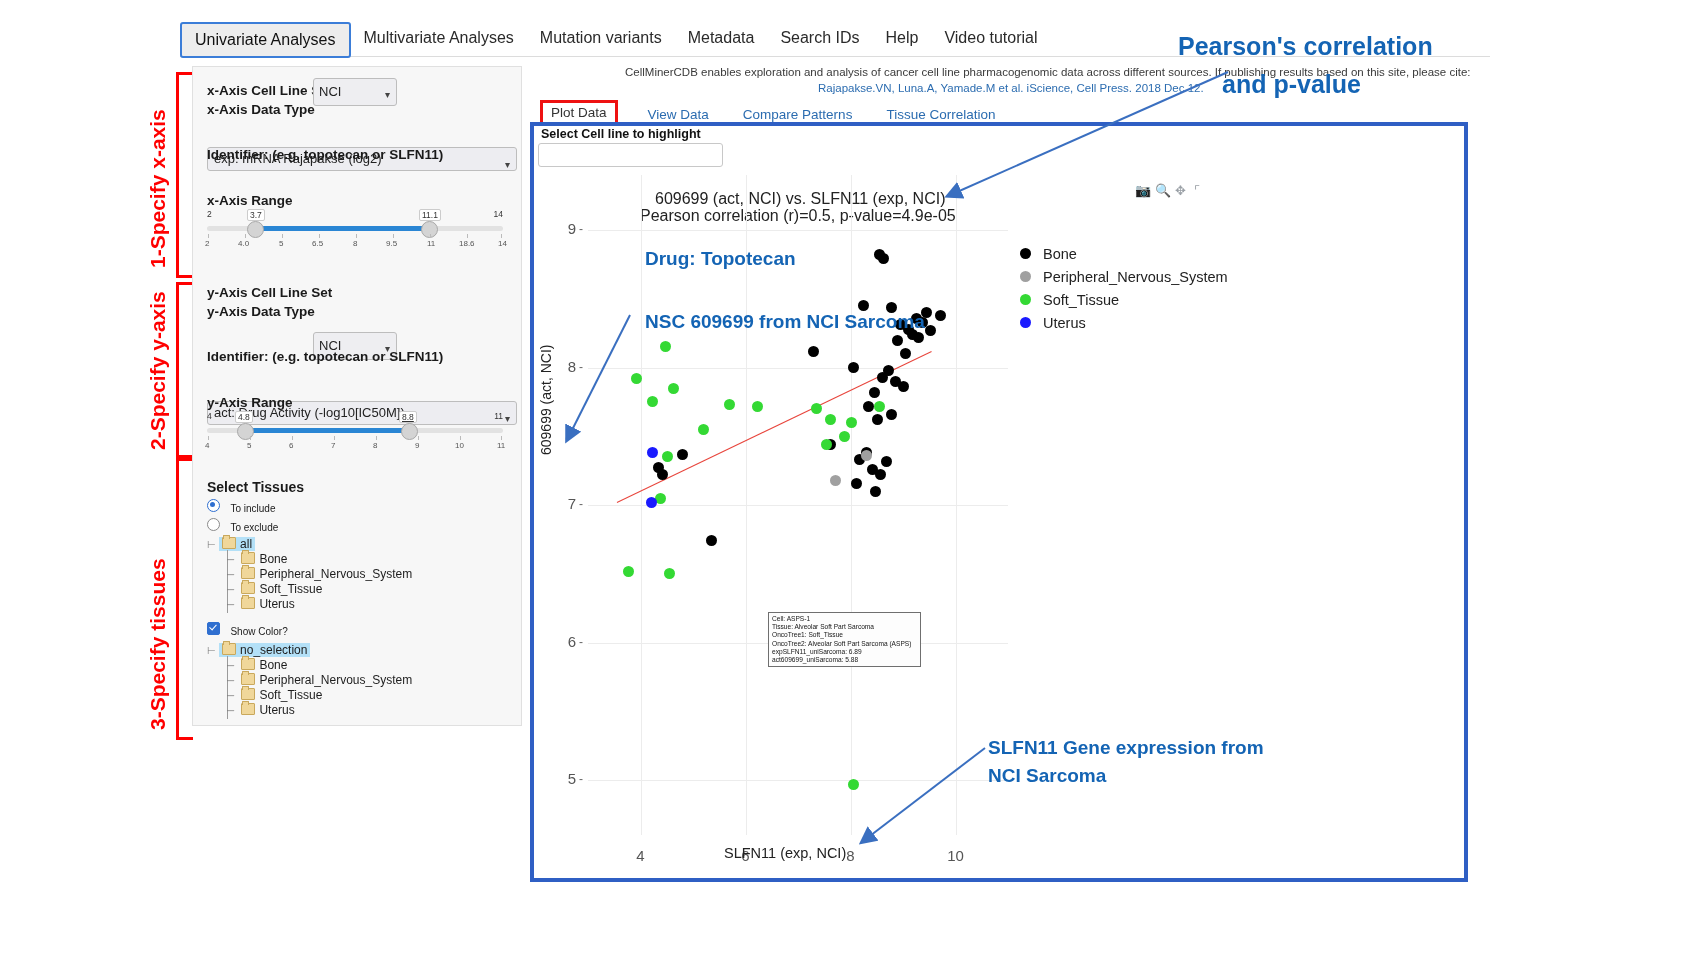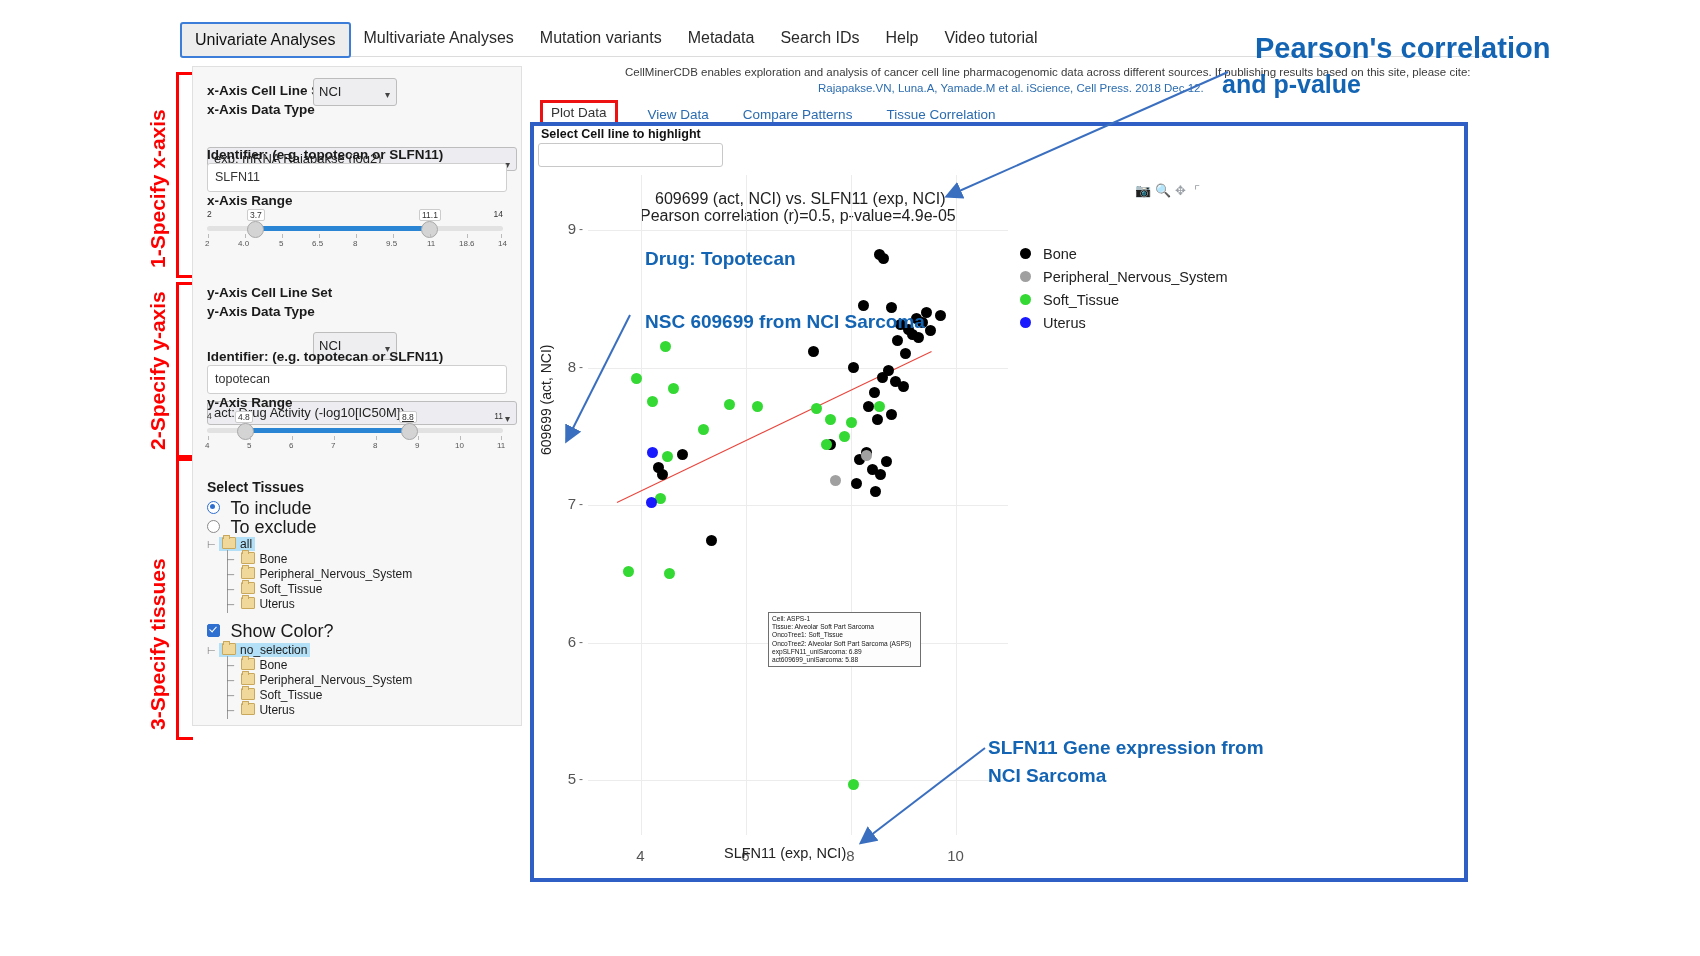--- a/index.html
+++ b/index.html
@@ -46,21 +46,21 @@
   
   .radio{width:11px;height:11px;border-radius:50%;border:1px solid #8a8a8a;background:#fff;
          display:inline-block;position:relative;}
   .radio.on{border:1px solid #2f6fd0;background:#fff;}
   .radio.on:after{content:"";position:absolute;left:2px;top:2px;width:5px;height:5px;
                   border-radius:50%;background:#2f6fd0;}
   .chk{width:11px;height:11px;border:1px solid #2f6fd0;background:#2f6fd0;display:inline-block;
        position:relative;border-radius:2px;}
   .chk:after{content:"";position:absolute;left:3px;top:0px;width:3px;height:6px;
              border:solid #fff;border-width:0 1.6px 1.6px 0;transform:rotate(42deg);}
-  .optlabel{font-size:18px;color:#1a1a1a;}
+  .optlabel{font-size:10px;color:#1a1a1a;}
 
   
   .tree-row{font-size:12px;color:#1d1d1d;white-space:nowrap;}
   .folder{display:inline-block;width:12px;height:10px;background:#f0d79a;
           border:1px solid #c9a85c;border-radius:1px;vertical-align:-1px;margin-right:4px;
           position:relative;}
   .folder:before{content:"";position:absolute;left:0;top:-3px;width:5px;height:3px;
                  background:#f0d79a;border:1px solid #c9a85c;border-bottom:none;border-radius:1px 1px 0 0;}
   .hl{background:#b3e0f7;padding:0 3px;}
   .treeline-v{position:absolute;width:1px;background:#9a9a9a;}
@@ -147,23 +147,20 @@
     <span class="chev">▾</span>
   </div>
 
   <div class="abs fieldlabel" style="left:14px;top:35px;">x-Axis Data Type</div>
   <div class="abs widesel" style="left:14px;top:52px;width:296px;">
     <span>exp: mRNA Rajapakse (log2)</span>
     <span class="chev" style="position:absolute;right:6px;top:6px;font-size:10px;color:#444;">▾</span>
   </div>
 
   <div class="abs fieldlabel" style="left:14px;top:80px;">Identifier: (e.g. topotecan or SLFN11)</div>
-  <div class="abs txtinput" style="left:14px;top:96px;width:284px;">
-    <span>SLFN11</span>
-  </div>
 
   <div class="abs fieldlabel" style="left:14px;top:126px;">x-Axis Range</div>
 
   <div class="abs" style="left:14px;top:142px;width:296px;height:45px;">
     <div class="sl-end" style="left:0px;top:0px;">2</div>
     <div class="sl-end" style="right:0px;top:0px;">14</div>
     <div class="sl-tipbox" style="left:40px;top:0px;">3.7</div>
     <div class="sl-tipbox" style="left:212px;top:0px;">11.1</div>
     <div class="sl-track" style="left:0px;top:17px;width:296px;"></div>
     <div class="sl-fill" style="left:46px;top:17px;width:175px;"></div>
@@ -195,23 +192,20 @@
     <span class="chev">▾</span>
   </div>
 
   <div class="abs fieldlabel" style="left:14px;top:237px;">y-Axis Data Type</div>
   <div class="abs widesel" style="left:14px;top:254px;width:296px;">
     <span>act: Drug Activity (-log10[IC50M])</span>
     <span class="chev" style="position:absolute;right:6px;top:6px;font-size:10px;color:#444;">▾</span>
   </div>
 
   <div class="abs fieldlabel" style="left:14px;top:282px;">Identifier: (e.g. topotecan or SLFN11)</div>
-  <div class="abs txtinput" style="left:14px;top:298px;width:284px;">
-    <span>topotecan</span>
-  </div>
 
   <div class="abs fieldlabel" style="left:14px;top:328px;">y-Axis Range</div>
   <div class="abs" style="left:14px;top:344px;width:296px;height:45px;">
     <div class="sl-end" style="left:0px;top:0px;">4</div>
     <div class="sl-end" style="right:0px;top:0px;">11</div>
     <div class="sl-tipbox" style="left:28px;top:0px;">4.8</div>
     <div class="sl-tipbox" style="left:192px;top:0px;text-decoration:underline;">8.8</div>
     <div class="sl-track" style="left:0px;top:17px;width:296px;"></div>
     <div class="sl-fill" style="left:36px;top:17px;width:162px;"></div>
     <div class="sl-knob" style="left:30px;top:12px;"></div>
@@ -428,21 +422,21 @@
 
 <div id="tooltip">
   <div class="ttline">Cell: ASPS-1</div>
   <div class="ttline">Tissue: Alveolar Soft Part Sarcoma</div>
   <div class="ttline">OncoTree1: Soft_Tissue</div>
   <div class="ttline">OncoTree2: Alveolar Soft Part Sarcoma (ASPS)</div>
   <div class="ttline">expSLFN11_uniSarcoma: 6.89</div>
   <div class="ttline">act609699_uniSarcoma: 5.88</div>
 </div>
 
-<div class="abs blueanno" style="left:1255px;top:32px;font-size:29px;">Pearson's correlation</div>
+<div class="abs blueanno" style="left:1178px;top:32px;font-size:25px;">Pearson's correlation</div>
 <div class="abs blueanno" style="left:1222px;top:70px;font-size:25px;">and p-value</div>
 
 <div class="abs blueanno" style="left:645px;top:248px;font-size:19px;">Drug: Topotecan</div>
 <div class="abs blueanno" style="left:645px;top:274px;font-size:19px;margin-top:37px;">NSC 609699 from NCI Sarcoma</div>
 
 <div class="abs blueanno" style="left:988px;top:737px;font-size:19px;">SLFN11 Gene expression from</div>
 <div class="abs blueanno" style="left:988px;top:765px;font-size:19px;">NCI Sarcoma</div>
 
 <svg class="abs" style="left:0;top:0;width:1700px;height:956px;pointer-events:none;">
   <defs>

